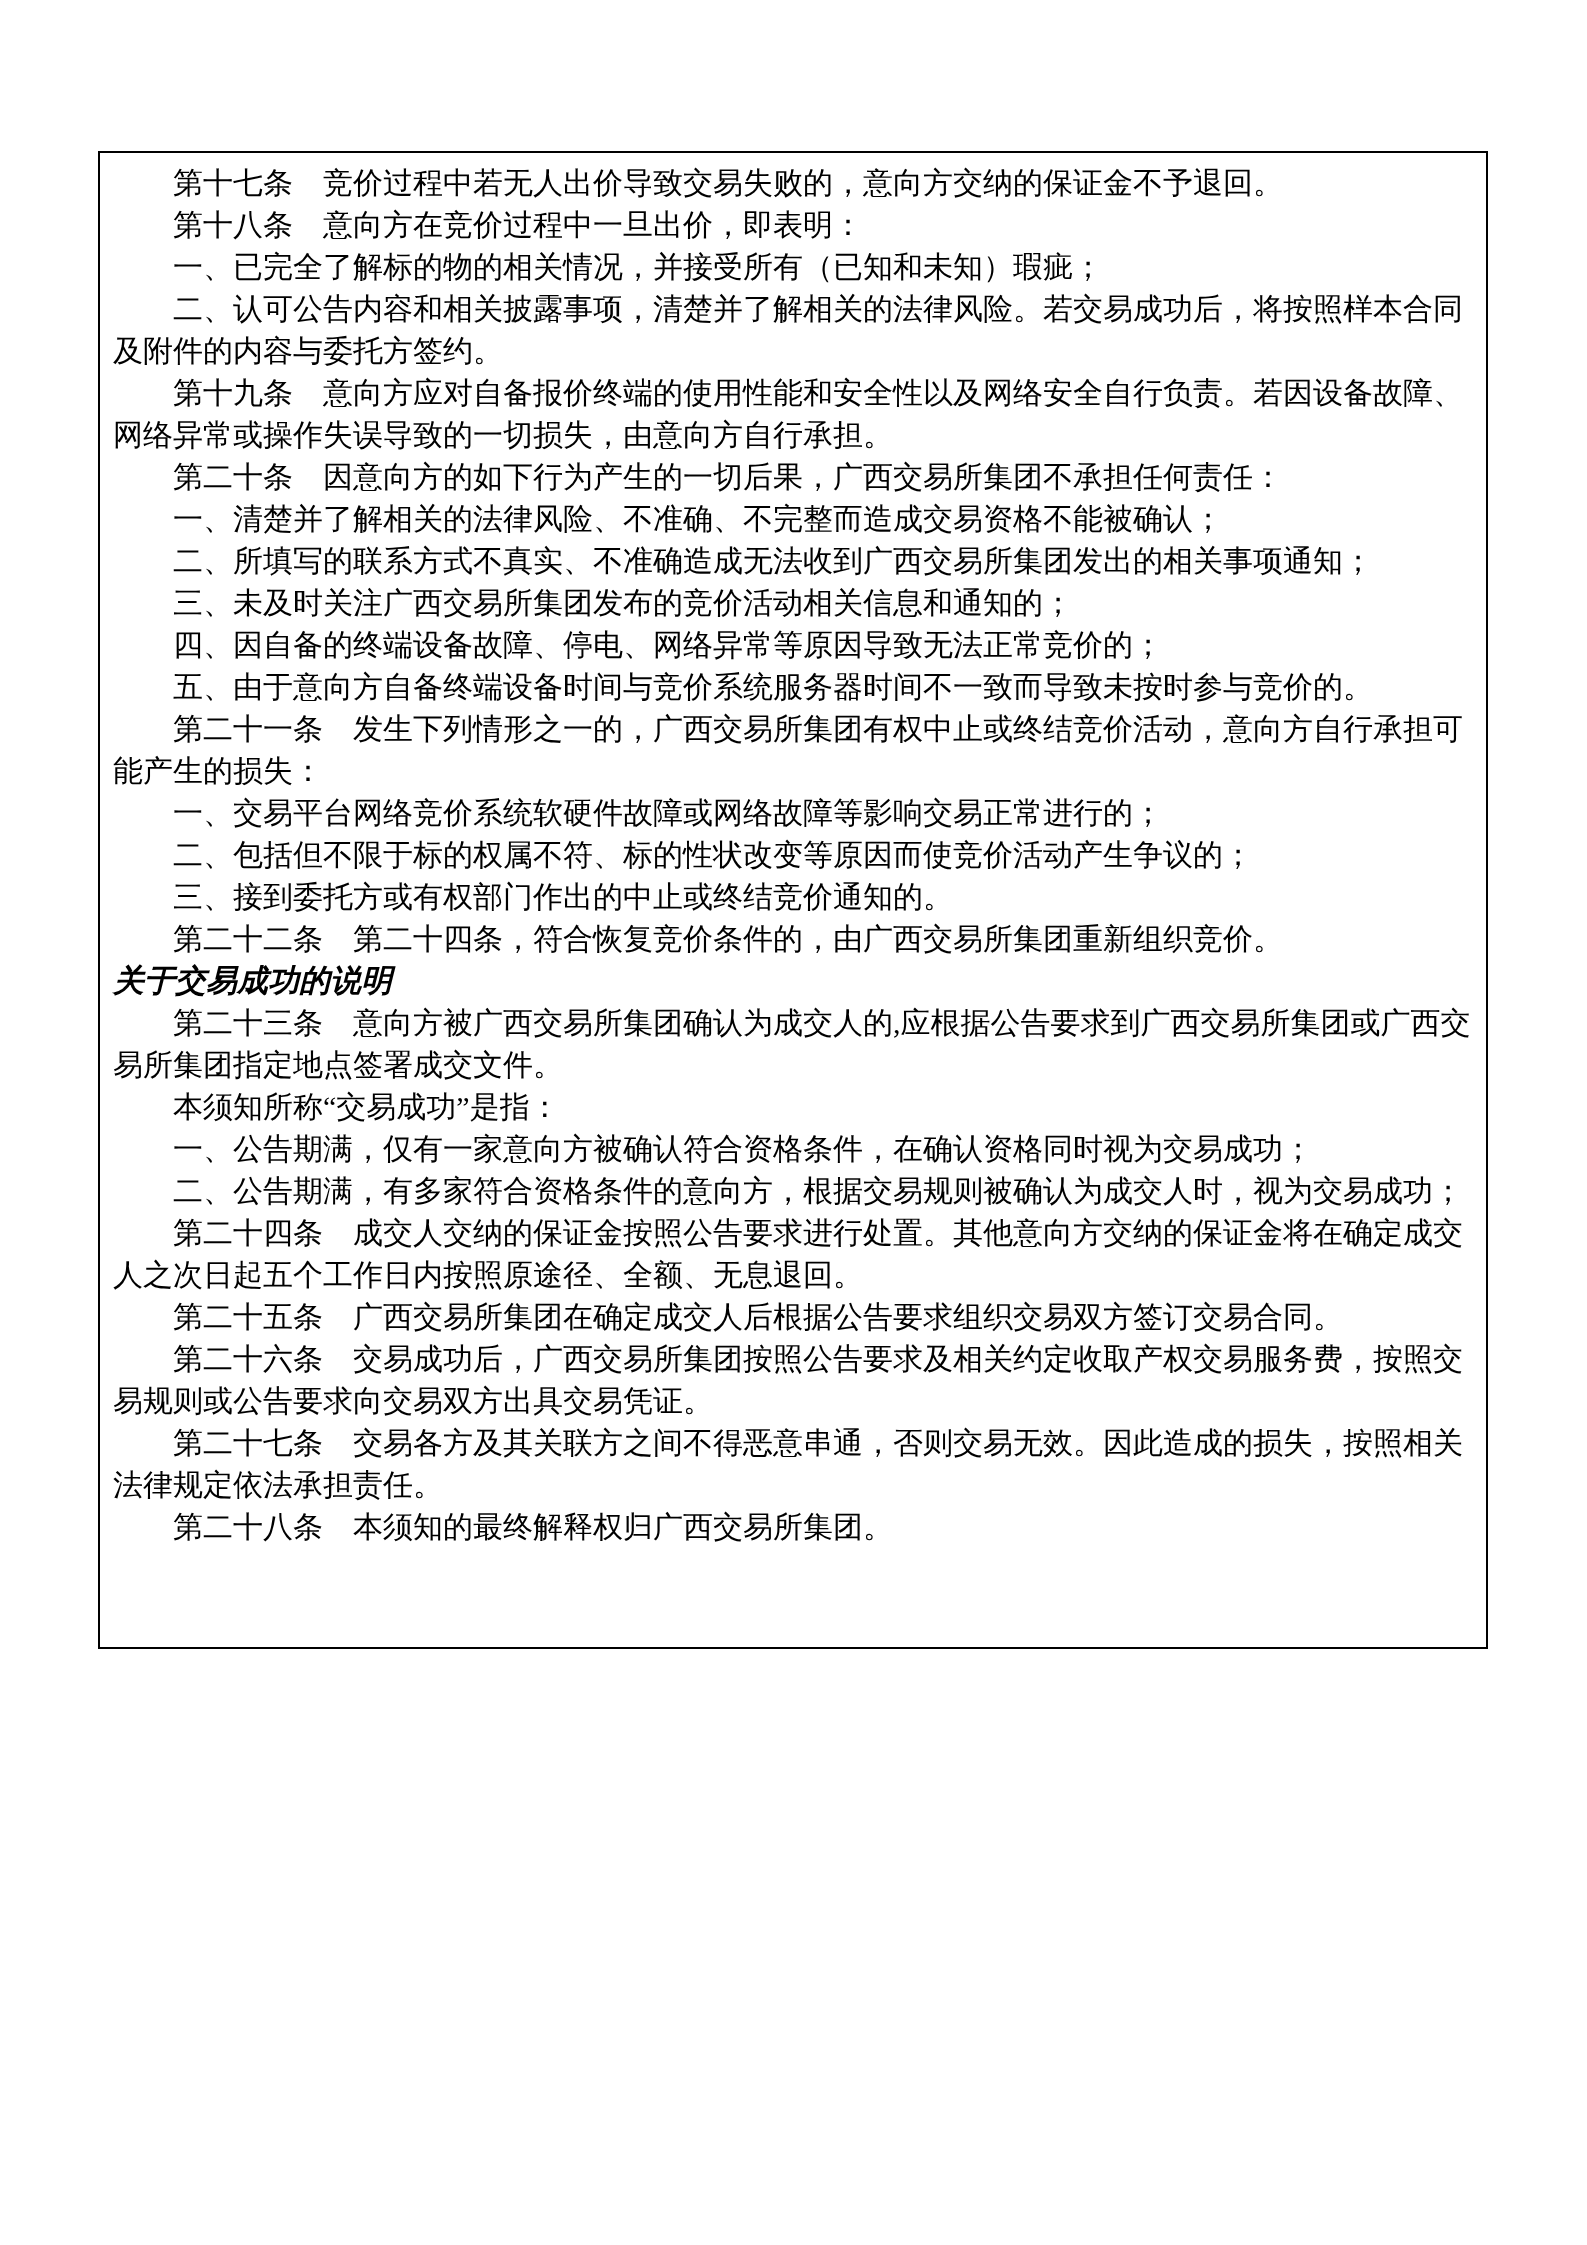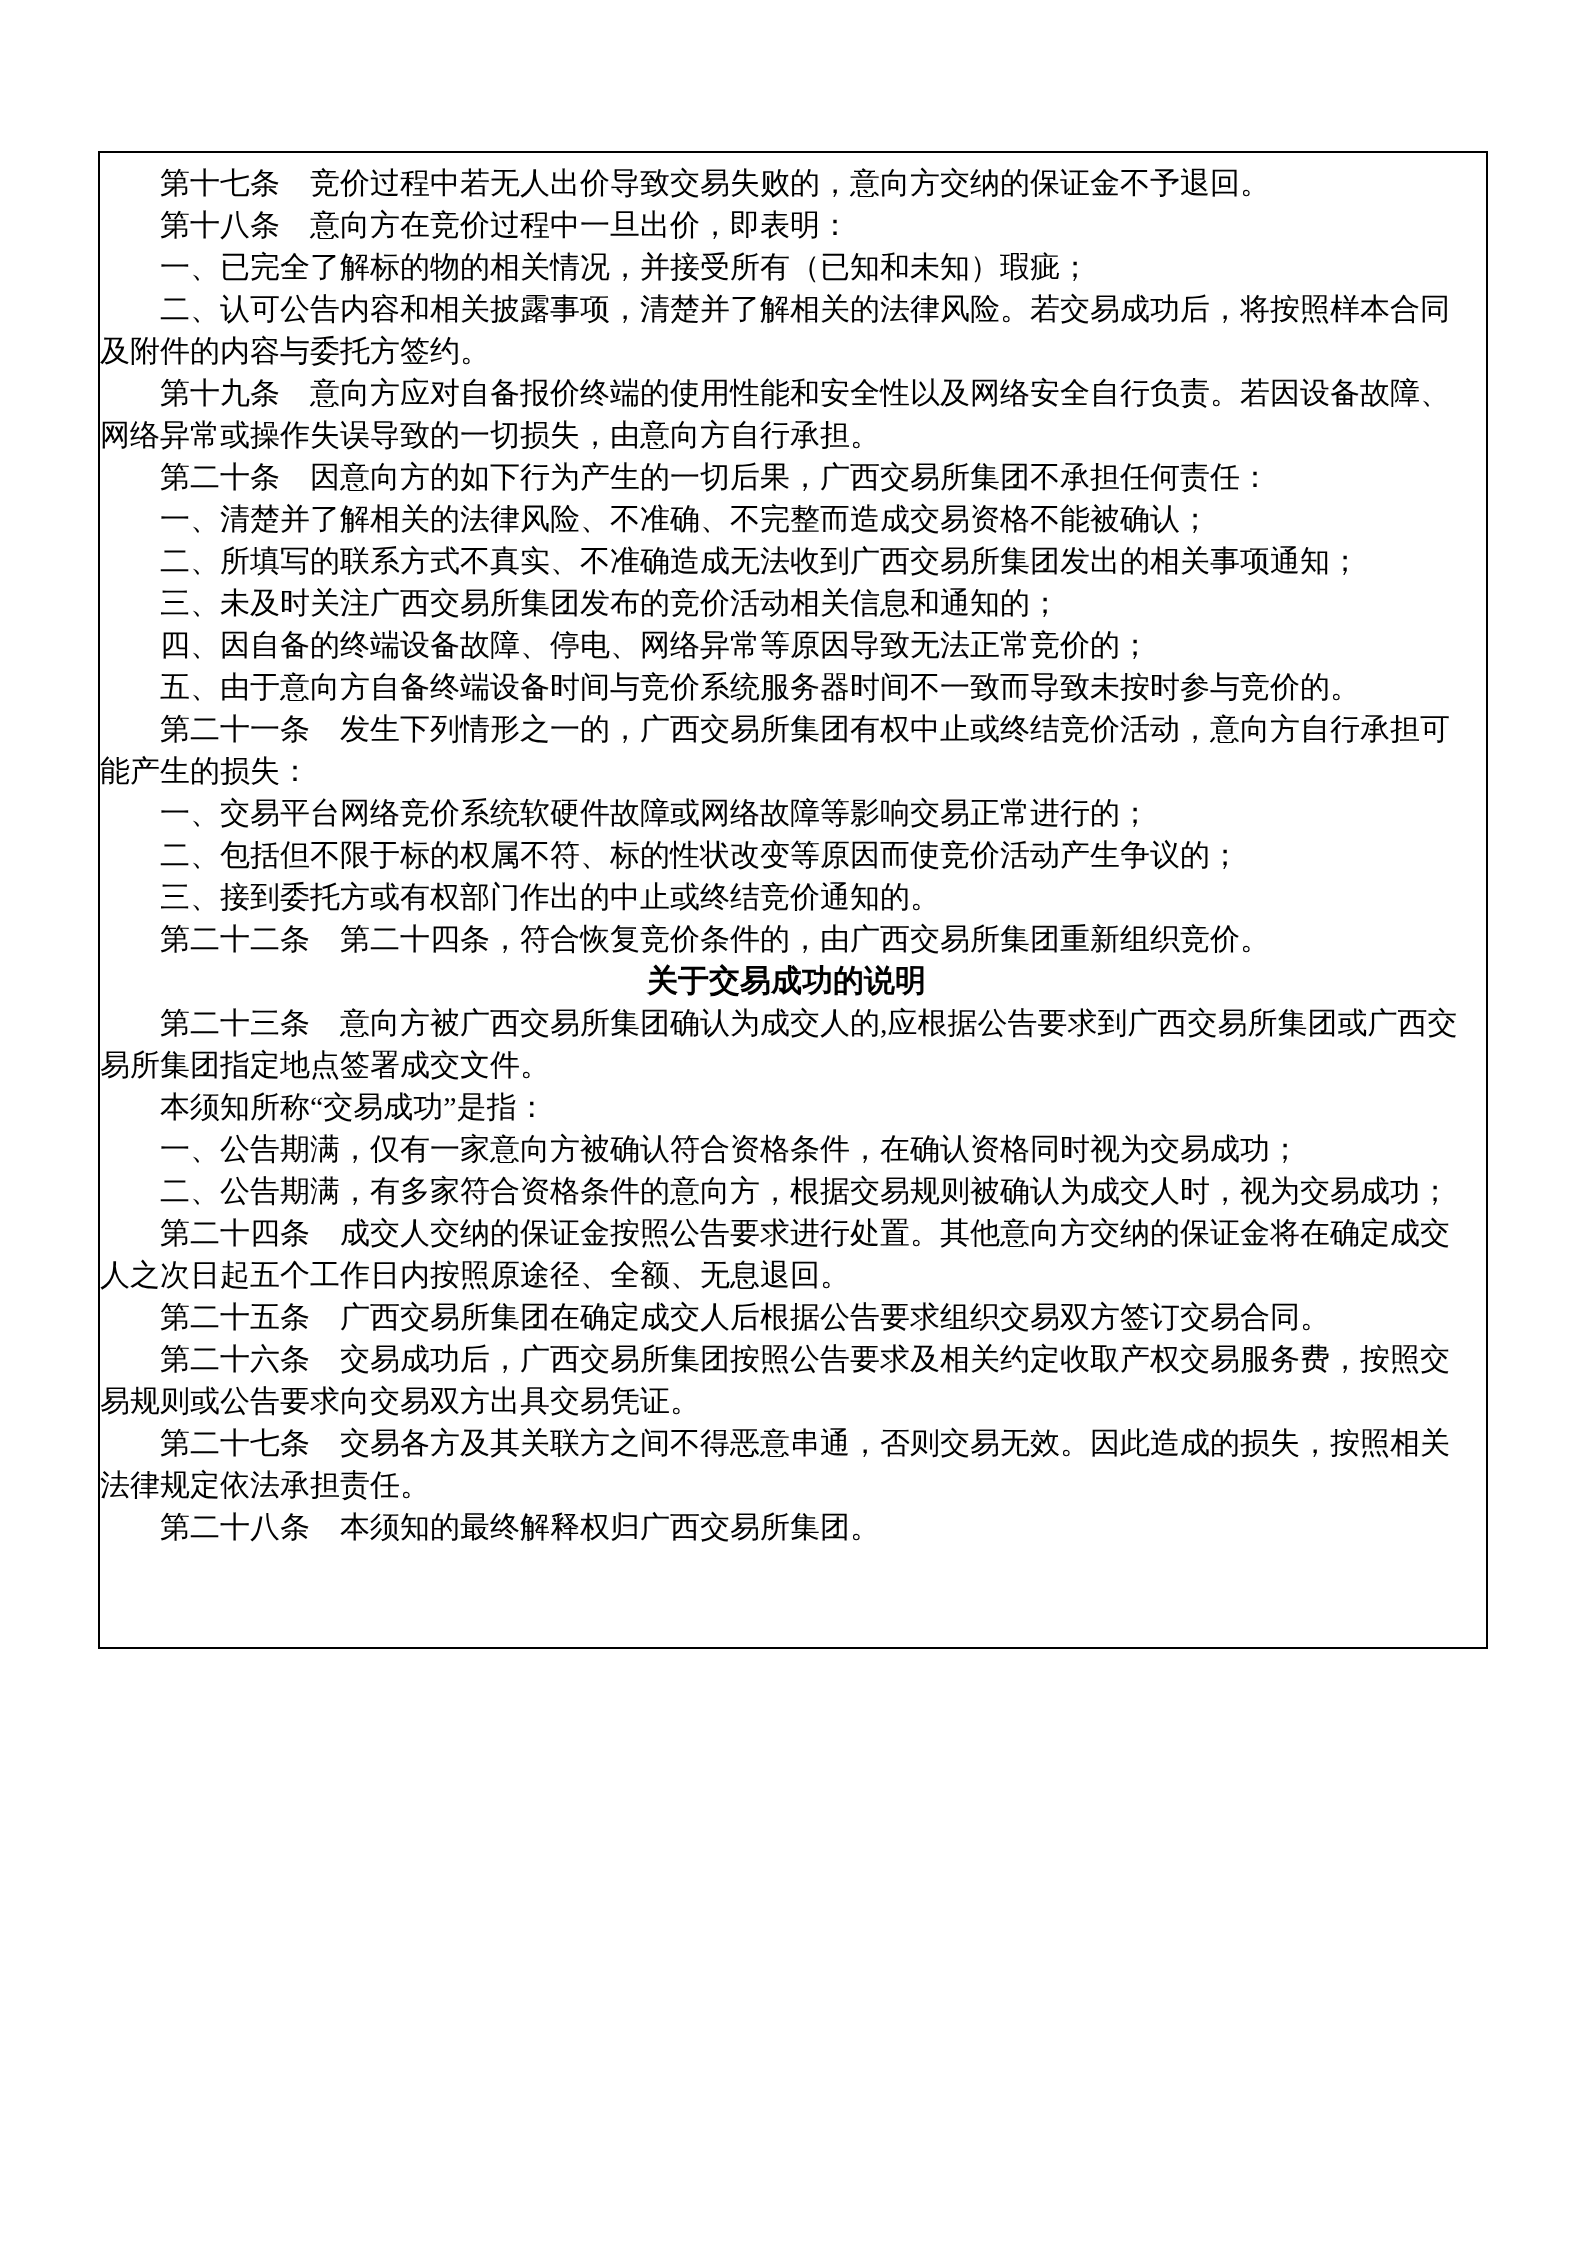--- a/index.html
+++ b/index.html
@@ -20,41 +20,42 @@
     font-family: "Liberation Serif", "DejaVu Serif", serif;
   }
   .notice-box {
     position: absolute;
     left: 98px;
     top: 151px;
     width: 1390px;
     height: 1498px;
     border: 2px solid #000000;
     box-sizing: border-box;
-    padding: 9px 13px 0 0;
+    padding: 9px 13px 0 13px;
     overflow: hidden;
     background: #ffffff;
   }
   .clause {
     font-size: 30px;
     line-height: 42px;
     text-indent: 2em;
     text-align: left;
     color: #000000;
     word-break: normal;
     overflow-wrap: break-word;
   }
   .heading {
     font-size: 31px;
     line-height: 42px;
     font-weight: bold;
-    text-align: center;
+    text-align: left;
     text-indent: 0;
     color: #000000;
     font-family: "Liberation Sans", "DejaVu Sans", sans-serif;
+    font-style: italic;
   }
 </style>
 </head>
 <body>
 
 <div class="page">
   <div class="notice-box" style="border-color: rgb(0, 0, 0);">
       <div class="clause">第十七条　竞价过程中若无人出价导致交易失败的，意向方交纳的保证金不予退回。</div>
       <div class="clause">第十八条　意向方在竞价过程中一旦出价，即表明：</div>
       <div class="clause">一、已完全了解标的物的相关情况，并接受所有（已知和未知）瑕疵；</div>

